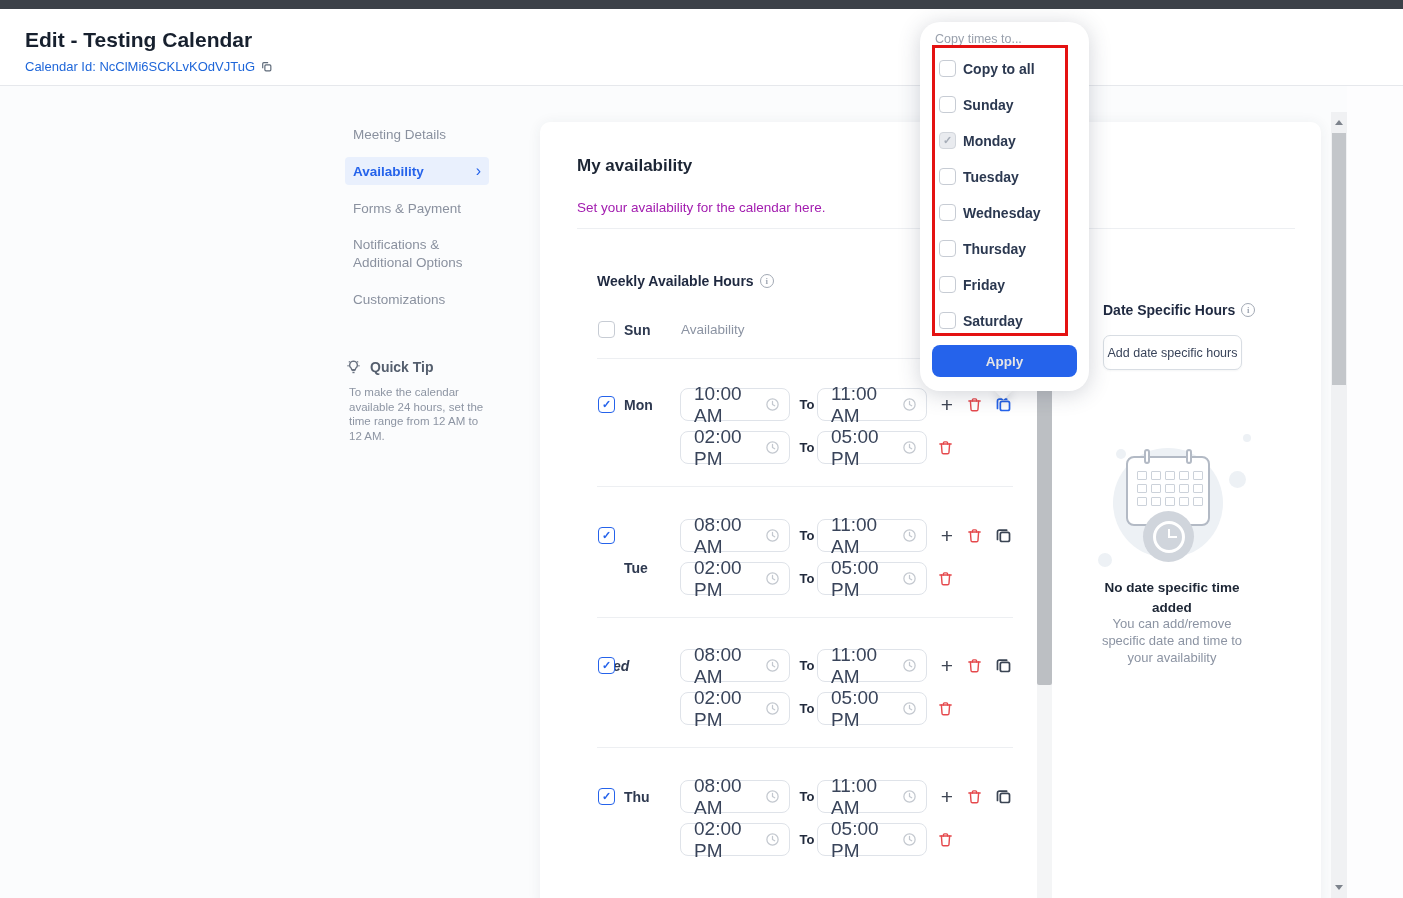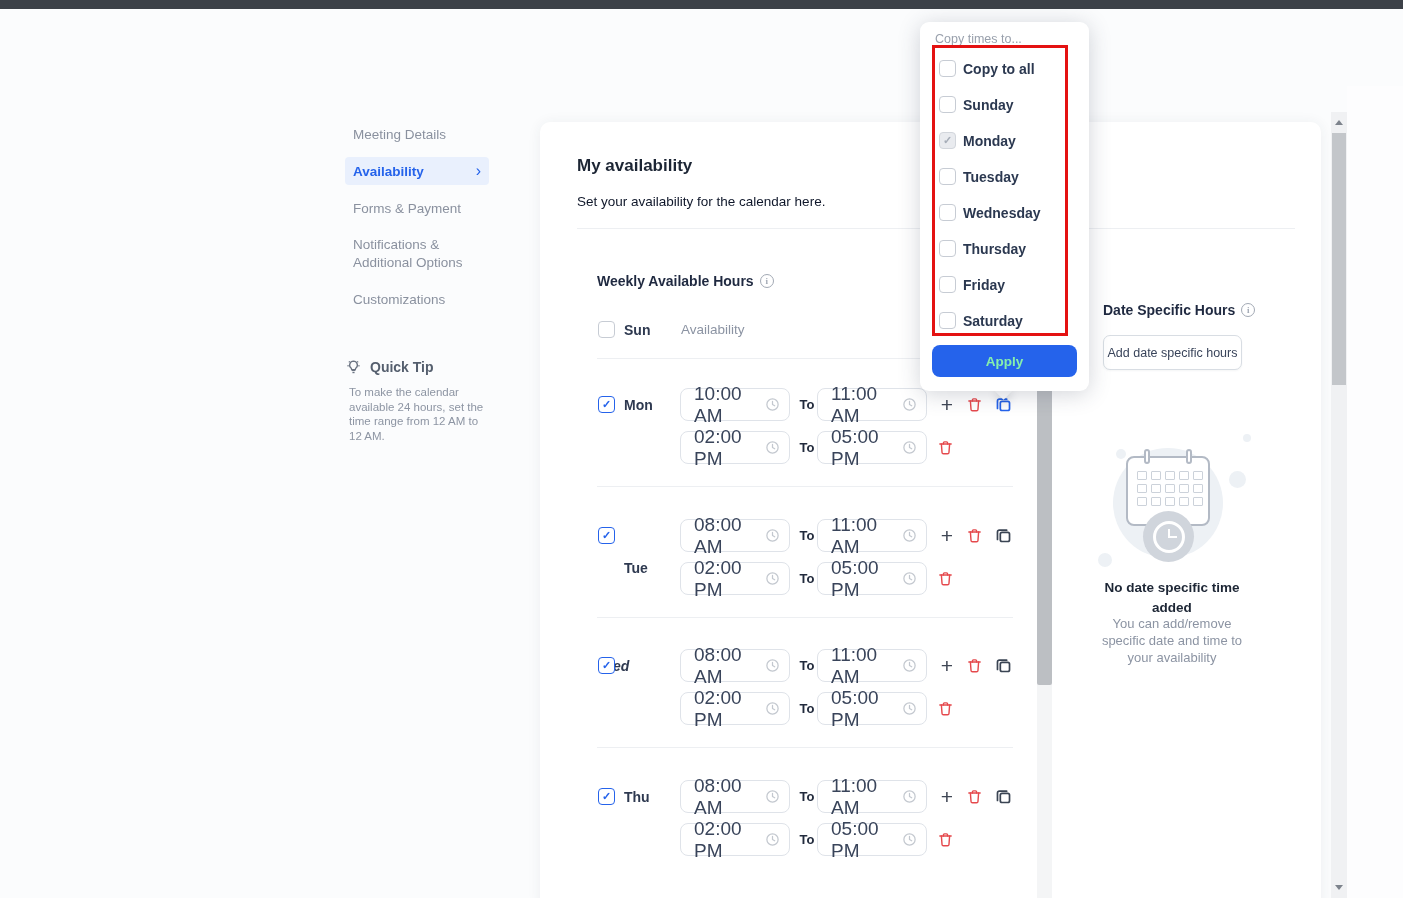--- a/index.html
+++ b/index.html
@@ -18,21 +18,21 @@
   .nav-item.active { background:#e9f0fd; color:#2563eb; font-weight:600; justify-content:space-between; }
   .nav-item .chev { color:#2563eb; font-size:16px; font-weight:400; }
   .nav-multiline { line-height:1.35; }
 
   .quicktip-head { position:absolute; left:345px; top:358px; display:flex; align-items:center; gap:8px; font-size:14px; font-weight:600; color:#555f6e; }
   .quicktip-body { position:absolute; left:349px; top:385px; width:144px; font-size:11.5px; line-height:1.28; color:#8d95a3; }
 
   
   .card { position:absolute; left:540px; top:122px; width:781px; height:790px; background:#fff; border-radius:10px; box-shadow:0 1px 14px rgba(40,50,70,.07); z-index:1; }
   .main-title { position:absolute; left:577px; top:156px; font-size:17px; font-weight:600; color:#1c2534; z-index:2; }
-  .main-subtitle { position:absolute; left:577px; top:194px; font-size:13.5px; color:#0f172a; z-index:2; }
+  .main-subtitle { position:absolute; left:577px; top:200px; font-size:13.5px; color:#a21caf; z-index:2; }
   .divider { position:absolute; height:1px; background:#edeff2; z-index:2; }
 
   .section-title { position:absolute; font-size:14px; font-weight:700; color:#1f2940; display:flex; align-items:center; gap:6px; z-index:2; }
   .info-icon { width:14px; height:14px; border:1.4px solid #a2a9b4; border-radius:50%; color:#a2a9b4; font-size:9px; font-weight:600; display:inline-flex; align-items:center; justify-content:center; font-family:"Liberation Serif",serif; }
 
   .checkbox { position:absolute; width:17px; height:17px; border:1.6px solid #c7ccd4; border-radius:4px; background:#fff; display:flex; align-items:center; justify-content:center; cursor:pointer; z-index:3; }
   .checkbox.checked { border-color:#2563eb; }
   .checkbox.checked::after { content:"\2713"; color:#2563eb; font-size:11px; font-weight:700; }
   .checkbox.checked-disabled { background:#e9ebef; border-color:#d2d6dc; }
   .checkbox.checked-disabled::after { content:"\2713"; color:#a6adb8; font-size:11px; font-weight:700; }
@@ -64,36 +64,48 @@
   .cal-cell { border:1.5px solid #ccd2da; border-radius:1px; }
   .clock-badge { position:absolute; left:1143px; top:511px; width:51px; height:51px; border-radius:50%; background:#d0d5dc; z-index:4; display:flex; align-items:center; justify-content:center; }
   .clock-face { width:32px; height:32px; border:3px solid #fff; border-radius:50%; position:relative; }
   .clock-face::before { content:""; position:absolute; left:12px; top:5px; width:2.5px; height:9px; background:#fff; }
   .clock-face::after { content:""; position:absolute; left:12px; top:12px; width:9px; height:2.5px; background:#fff; }
   .empty-title { position:absolute; left:1097px; top:578px; width:150px; text-align:center; font-size:13.5px; font-weight:700; color:#1d2635; line-height:1.45; z-index:2; }
   .empty-body { position:absolute; left:1094px; top:616px; width:156px; text-align:center; font-size:13px; color:#8c94a3; line-height:1.3; z-index:2; }
   .add-date-btn { position:absolute; left:1103px; top:335px; width:139px; height:35px; background:#fff; border:1px solid #d8dde3; border-radius:7px; font-size:12.5px; color:#39445a; font-family:"Liberation Sans",sans-serif; cursor:pointer; z-index:2; box-shadow:0 1px 2px rgba(40,50,70,.05); }
 
   
-  .popup { position:absolute; left:920px; top:22px; width:169px; height:369px; background:#fff; border-radius:9px; box-shadow:0 3px 22px rgba(50,60,80,.22); z-index:60;padding-left:12px; }
+  .popup { position:absolute; left:920px; top:22px; width:169px; height:369px; background:#fff; border-radius:20px; box-shadow:0 3px 22px rgba(50,60,80,.22); z-index:60;padding-left:12px; }
   .popup-caret { position:absolute; left:997px; top:384px; width:13px; height:13px; background:#fff; transform:rotate(45deg); box-shadow:3px 3px 8px rgba(50,60,80,.15); z-index:59; }
   .popup-title { position:absolute; left:15px; top:10px; font-size:12.5px; color:#99a0ac; }
   .popup-highlight { position:absolute; left:12px; top:23px; width:136px; height:291px; border:3px solid #e41212; z-index:62; pointer-events:none; }
   .popup-row-label { font-size:14px; font-weight:600; color:#2b3850; }
-  .apply-btn { position:absolute; left:12px; top:323px; width:145px; height:32px; background:#2563eb; color:#86efac; border:none; border-radius:8px; font-size:13.5px; font-weight:700; font-family:"Liberation Sans",sans-serif; cursor:pointer; }
+  .apply-btn { position:absolute; left:12px; top:323px; width:145px; height:32px; background:#2563eb; color:#e5e5e5; border:none; border-radius:8px; font-size:13.5px; font-weight:700; font-family:"Liberation Sans",sans-serif; cursor:pointer; }
 
   svg { display:block; }
 </style>
 </head>
 <body>
 
 <div id="app">
 
   <div class="topbar"></div>
 
+  <div class="header">
+    <div class="header-title">Edit - Testing Calendar</div>
+    <div class="header-sub">
+      <span>Calendar Id: NcClMi6SCKLvKOdVJTuG</span>
+      <span>
+        <svg width="13" height="13" viewBox="0 0 24 24" fill="none" stroke="#5f6b7a" stroke-width="2.2">
+          <rect x="9" y="9" width="11" height="11" rx="2"></rect>
+            <path d="M15 5H7a2 2 0 0 0-2 2v8"></path>
+        </svg>
+      </span>
+    </div>
+  </div>
 
   <div class="right-strip"></div>
 
   <div id="sidebar-nav">
       <div class="nav-item" style="top:120px; height:28px;">
         <span>Meeting Details</span>
       </div>
       <div class="nav-item active" style="top:157px; height:28px;">
         <span>Availability</span>
         <span class="chev">›</span>

